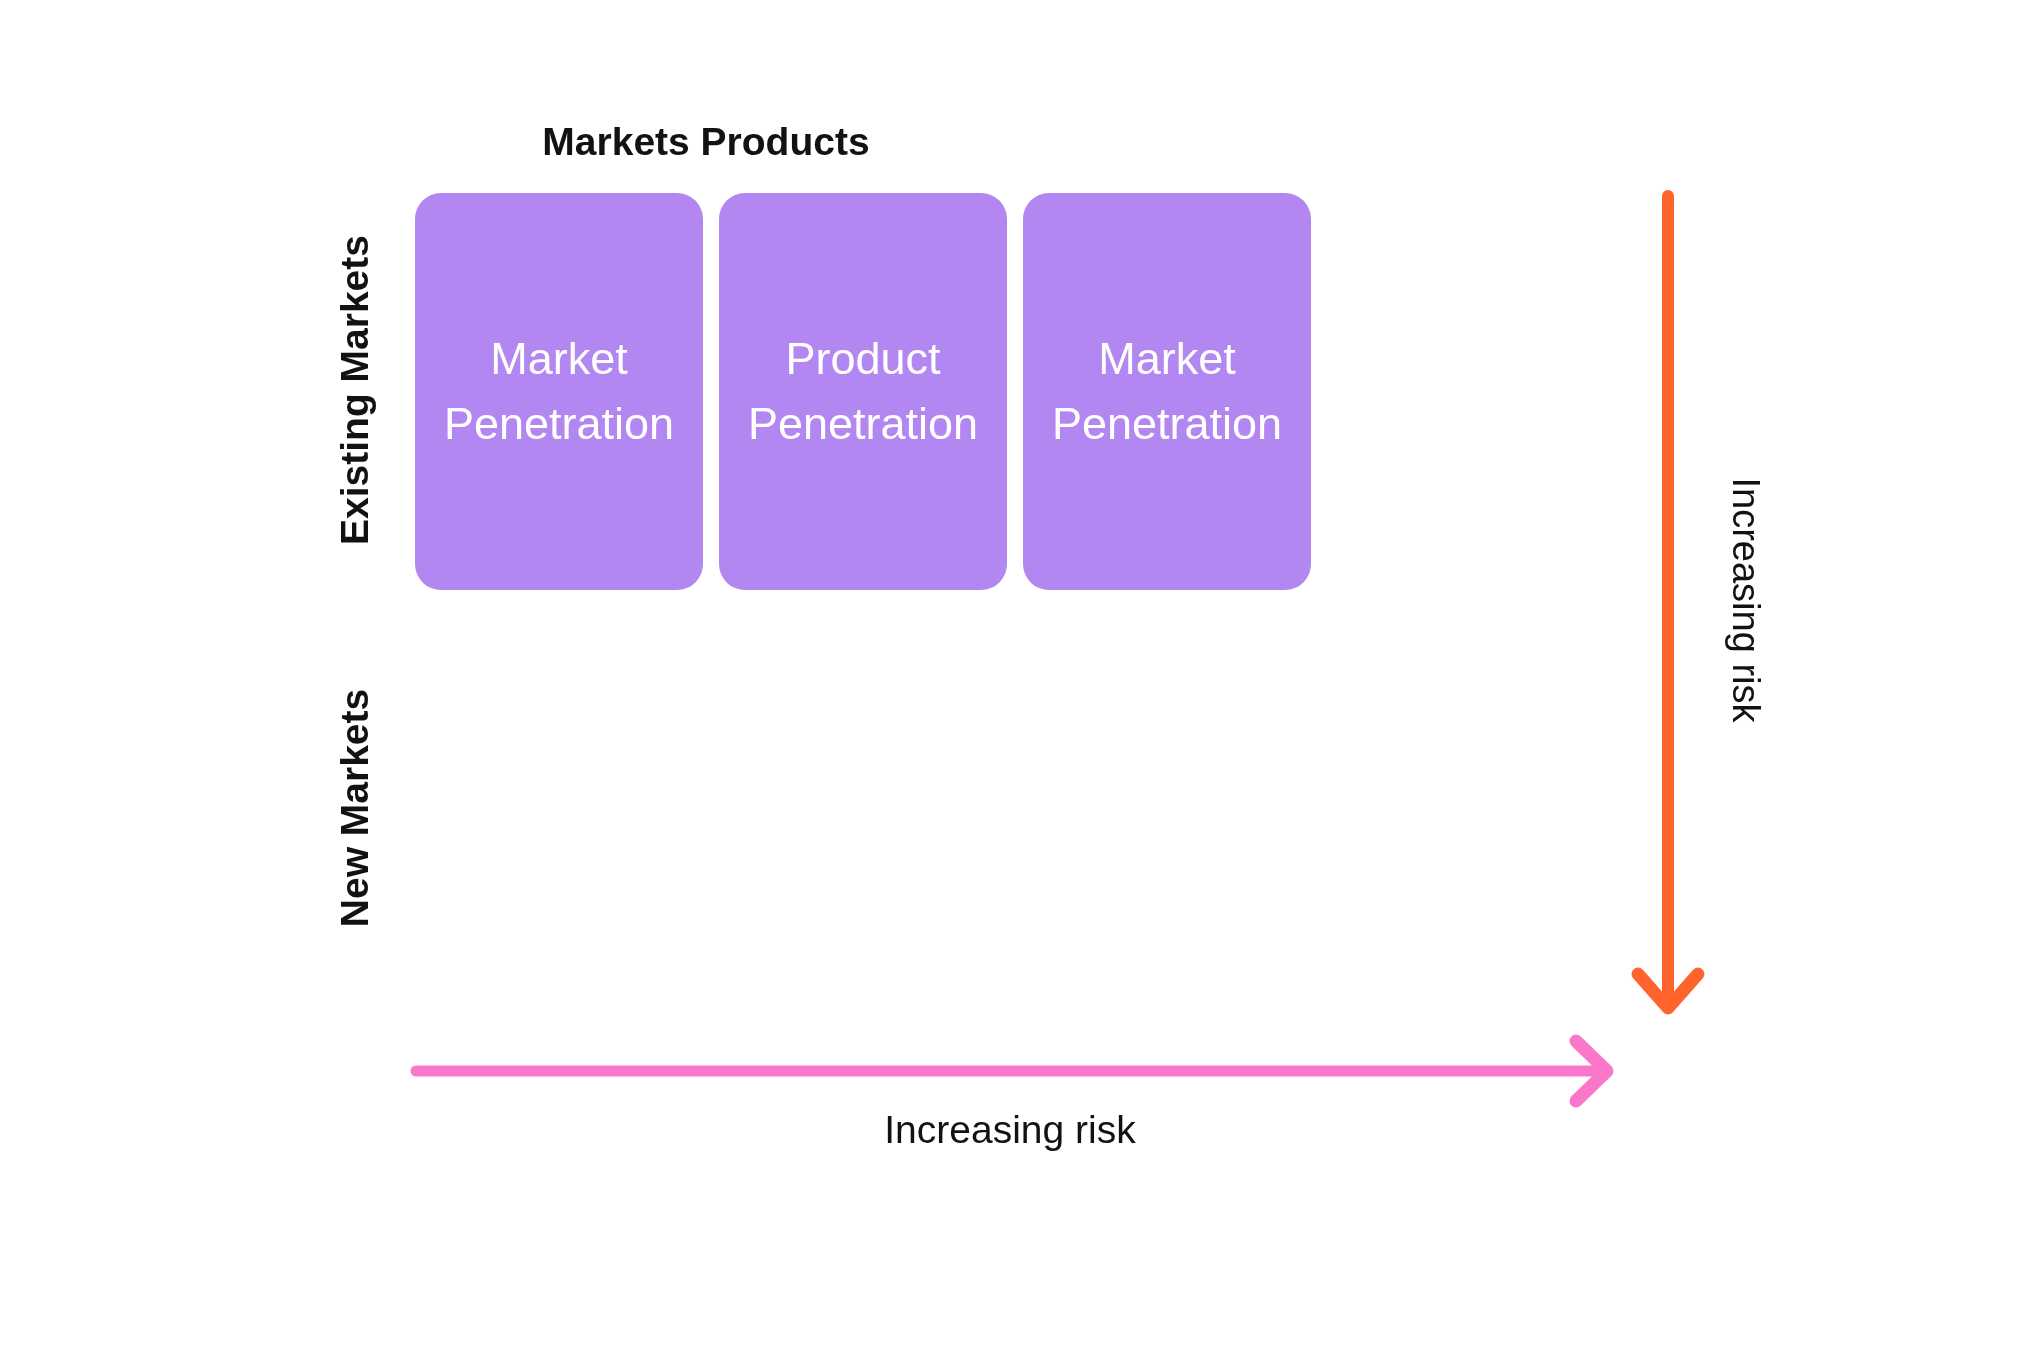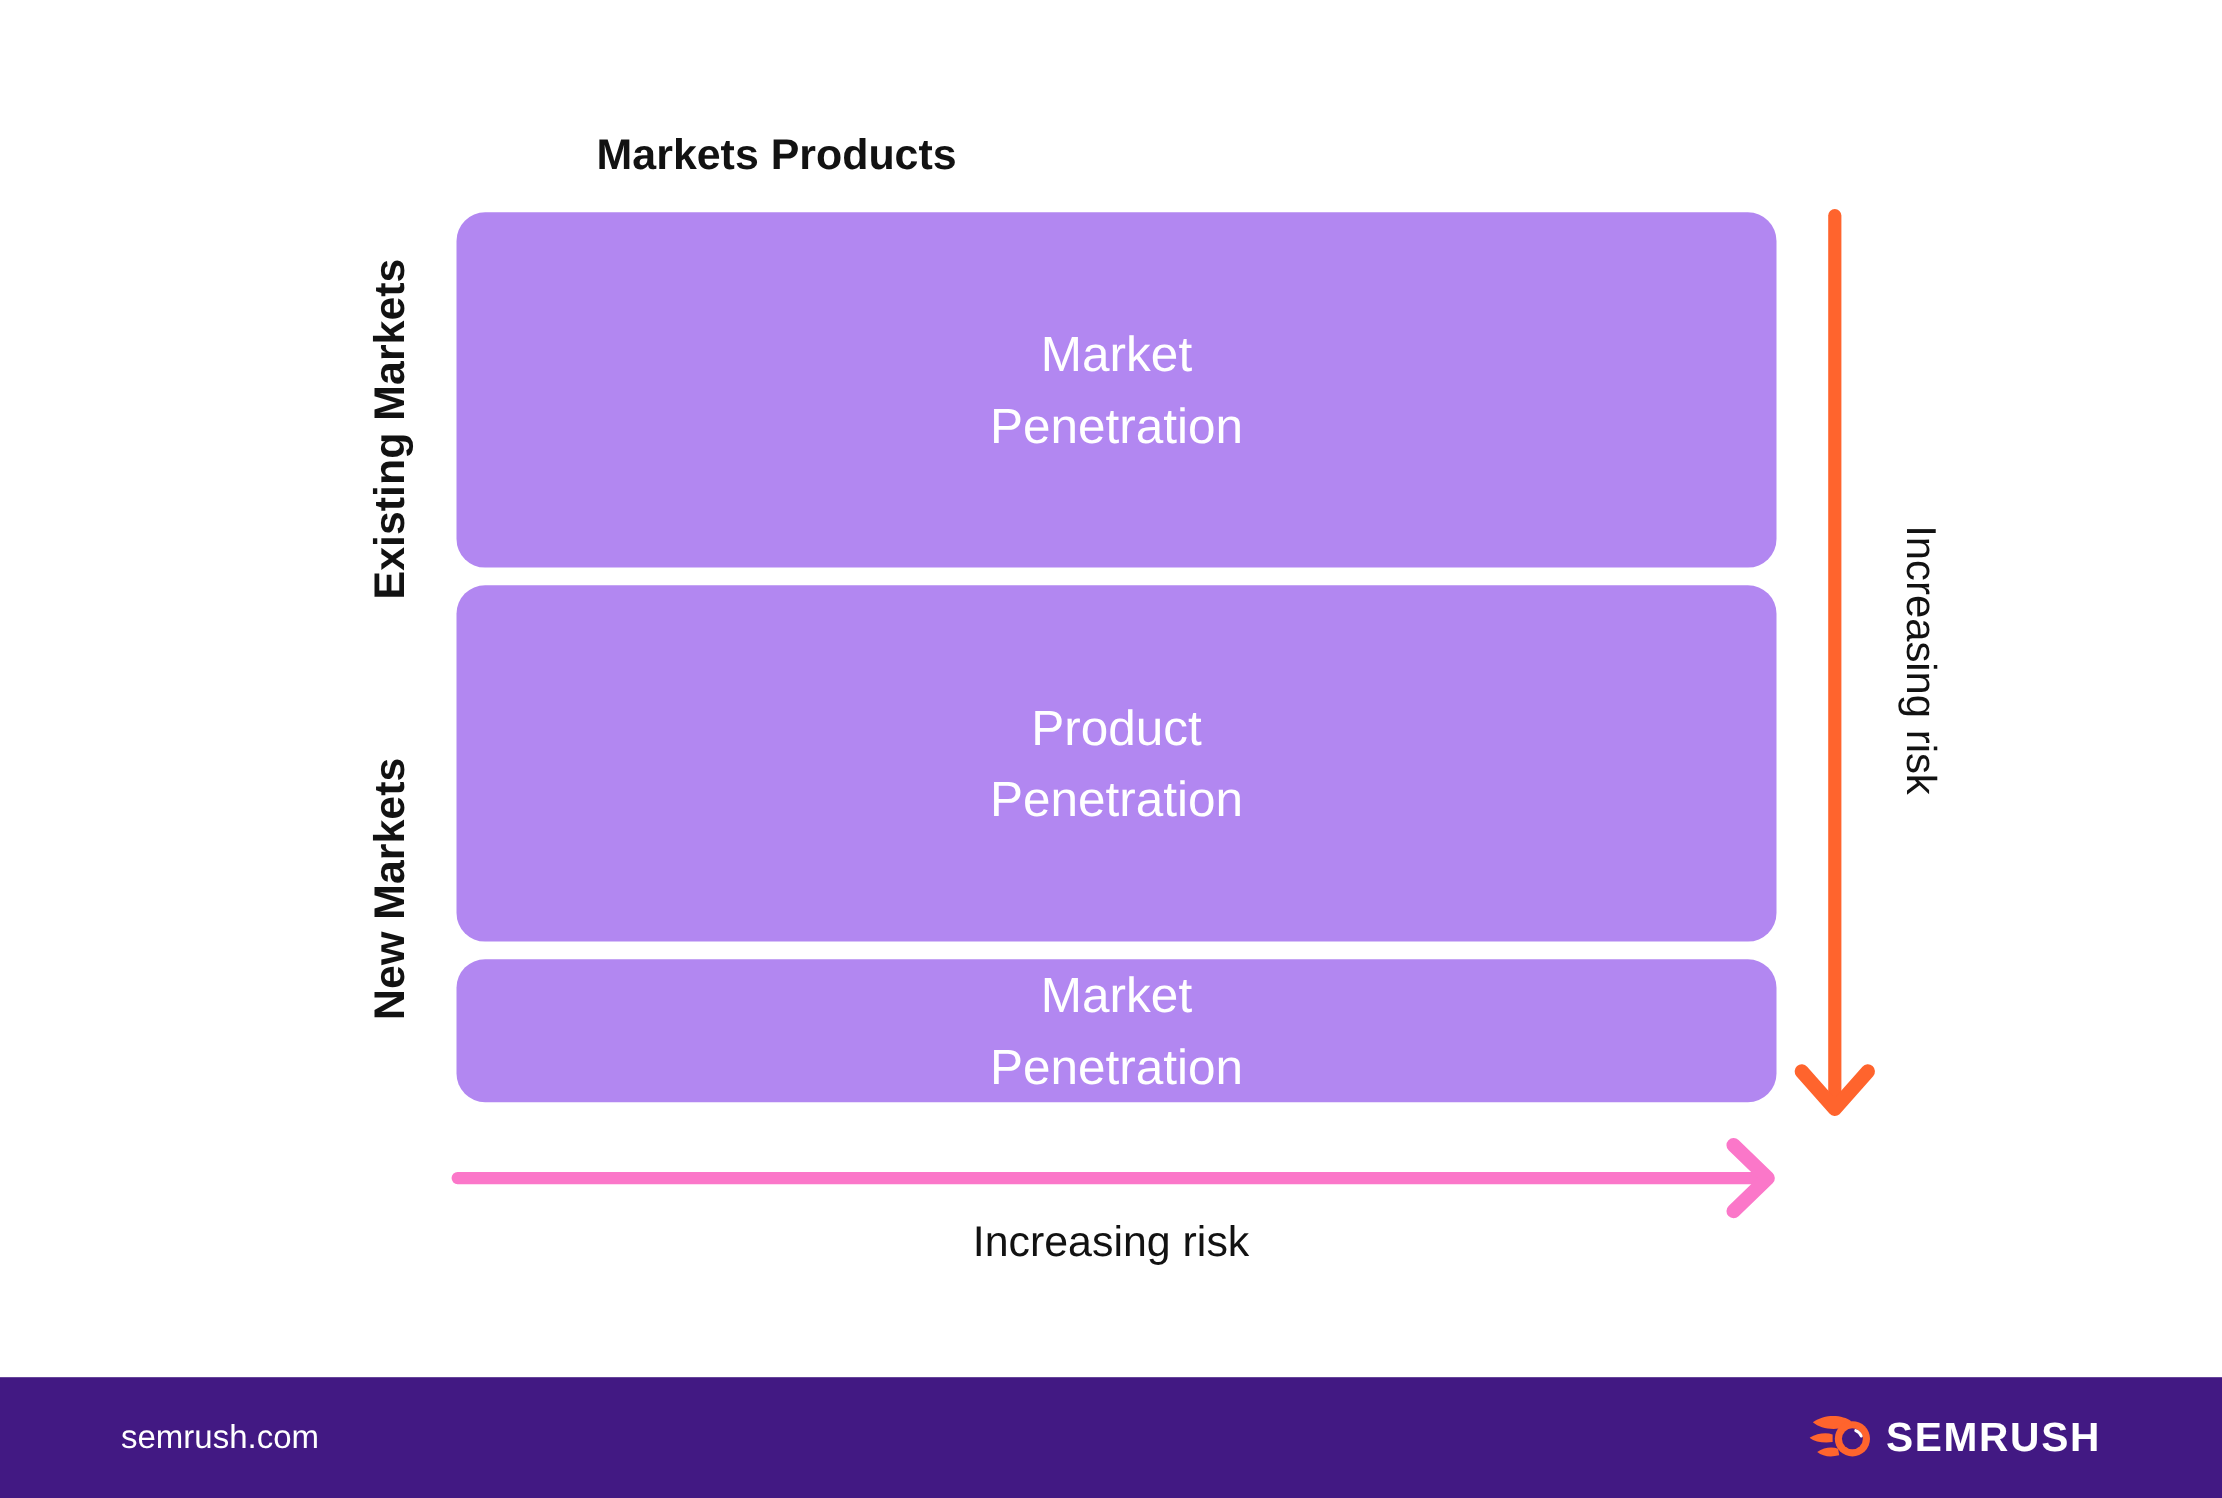--- a/index.html
+++ b/index.html
@@ -40,21 +40,21 @@
   .row-header.bottom { top: 808px; }
 
   
   .grid {
     position: absolute;
     left: 415px;
     top: 193px;
     width: 1200px;
     height: 809px;
     display: grid;
-    grid-template-columns: 1fr;
+    grid-template-columns: 1fr 1fr 1fr 1fr;
     grid-template-rows: 1fr 1fr;
     gap: 16px;
   }
   .quadrant {
     background: #B287F1;
     border-radius: 26px;
     display: flex;
     align-items: center;
     justify-content: center;
     text-align: center;
@@ -158,30 +158,14 @@
     <polyline points="12,786 42,820 72,786" fill="none" stroke="#FF642D" stroke-width="13" stroke-linecap="round" stroke-linejoin="round"></polyline>
   </svg>
   <div class="v-axis-label">Increasing risk</div>
 
   <svg class="h-arrow-svg" width="1220" height="82" viewBox="0 0 1220 82">
     <line x1="8" y1="41" x2="1186" y2="41" stroke="#FB77C9" stroke-width="11" stroke-linecap="round"></line>
     <polyline points="1168,11 1199,41 1168,71" fill="none" stroke="#FB77C9" stroke-width="13" stroke-linecap="round" stroke-linejoin="round"></polyline>
   </svg>
   <div class="h-axis-label">Increasing risk</div>
 
-  <div class="footer">
-    <div class="site">semrush.com</div>
-    <div class="logo">
-      <svg width="56" height="42" viewBox="0 0 56 42">
-
-        <path d="M3,7 C14,-1 30,0 38,6 C34,11 28,13 22,13 C14,13 8,11 3,7 Z" fill="#FF642D"></path>
-        <path d="M0,21 C7,17 15,16 21,18 L21,25 C13,26 5,25 0,21 Z" fill="#FF642D"></path>
-        <path d="M7,34 C13,30 20,29 26,31 L27,37 C19,39 12,38 7,34 Z" fill="#FF642D"></path>
-
-        <circle cx="39" cy="22" r="16" fill="#FF642D"></circle>
-        <circle cx="39" cy="22" r="9.5" fill="#421983"></circle>
-        <path d="M42,14.5 A8.5,8.5 0 0 1 47,19.5" fill="none" stroke="#ffffff" stroke-width="2.6" stroke-linecap="round"></path>
-      </svg>
-      <span class="wordmark">SEMRUSH</span>
-    </div>
-  </div>
 
 </div>
 
 </body></html>

